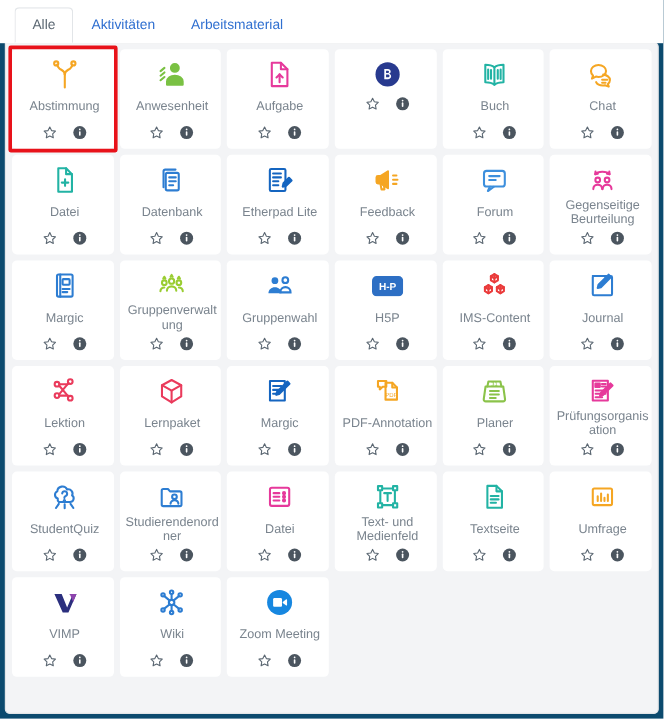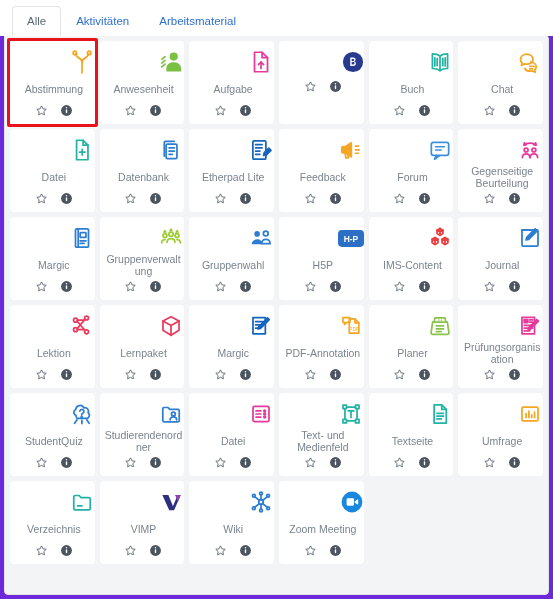--- a/index.html
+++ b/index.html
@@ -6,21 +6,21 @@
   html, body {
     margin: 0; padding: 0;
     width: 553px; height: 599px;
     background: #ffffff;
     font-family: "Liberation Sans", sans-serif;
     -webkit-font-smoothing: antialiased;
   }
   #app {
     width: 553px; height: 599px;
     position: relative;
-    background: #6d28d9;
+    background: #0c4a6e;
     overflow: hidden;
   }
 
   
   .tabbar {
     height: 36px;
     display: flex;
     align-items: flex-end;
     padding-left: 12px;
     background: #ffffff;
@@ -83,21 +83,21 @@
     left: -3px; top: -3px; right: -3px; bottom: -3px;
     border: 3px solid #e8121a;
     border-radius: 2px;
     pointer-events: none;
   }
   .card-icon {
     height: 30px;
     width: 100%;
     display: flex;
     align-items: center;
-    justify-content: flex-end;
+    justify-content: center;
     flex: 0 0 auto;
   }
   .card-icon svg { display: block; }
   .card-label {
     flex: 1 1 auto;
     display: flex;
     align-items: center;
     justify-content: center;
     text-align: center;
     font-size: 10.5px;
@@ -870,43 +870,20 @@
               <svg class="info-icon" width="13" height="13" viewBox="0 0 24 24">
                 <circle cx="12" cy="12" r="10" fill="#4b555f"></circle>
                 <circle cx="12" cy="7.1" r="1.35" fill="#fff"></circle>
                 <rect x="10.75" y="9.8" width="2.5" height="7.2" rx="1.2" fill="#fff"></rect>
               </svg>
             </span>
           </div>
         </div>
         <div class="card">
           <div class="card-icon">
-            <svg width="26" height="26" viewBox="0 0 24 24" fill="none" stroke="#22b3a4" stroke-width="1.6" stroke-linecap="round" stroke-linejoin="round">
-              <path d="M4.4 7.2c0-.7.5-1.2 1.2-1.2h3.8l1.7 1.9h7.3c.7 0 1.2.5 1.2 1.2v9c0 .7-.5 1.2-1.2 1.2H5.6c-.7 0-1.2-.5-1.2-1.2z"></path>
-              <path d="M8 15.6h4"></path>
-            </svg>
-          </div>
-          <div class="card-label">Verzeichnis</div>
-          <div class="card-actions">
-            <span>
-              <svg class="star-icon" width="13" height="13" viewBox="0 0 24 24" fill="none" stroke="#5c6873" stroke-width="1.7" stroke-linejoin="round">
-                <path d="M12 3.4l2.7 5.5 6 .9-4.3 4.2 1 6-5.4-2.8-5.4 2.8 1-6L3.3 9.8l6-.9z"></path>
-              </svg>
-            </span>
-            <span>
-              <svg class="info-icon" width="13" height="13" viewBox="0 0 24 24">
-                <circle cx="12" cy="12" r="10" fill="#4b555f"></circle>
-                <circle cx="12" cy="7.1" r="1.35" fill="#fff"></circle>
-                <rect x="10.75" y="9.8" width="2.5" height="7.2" rx="1.2" fill="#fff"></rect>
-              </svg>
-            </span>
-          </div>
-        </div>
-        <div class="card">
-          <div class="card-icon">
             <svg width="26" height="26" viewBox="0 0 24 24">
               <path d="M4 5.5h5.6l4.2 10.4L18.2 5.5H21l-6.2 14.2h-4.4z" fill="#2b2f7e"></path>
               <path d="M15.4 5.5H21l-2.6 6.2-2.2-5.2z" fill="#8e44ad"></path>
             </svg>
           </div>
           <div class="card-label">VIMP</div>
           <div class="card-actions">
             <span>
               <svg class="star-icon" width="13" height="13" viewBox="0 0 24 24" fill="none" stroke="#5c6873" stroke-width="1.7" stroke-linejoin="round">
                 <path d="M12 3.4l2.7 5.5 6 .9-4.3 4.2 1 6-5.4-2.8-5.4 2.8 1-6L3.3 9.8l6-.9z"></path>

